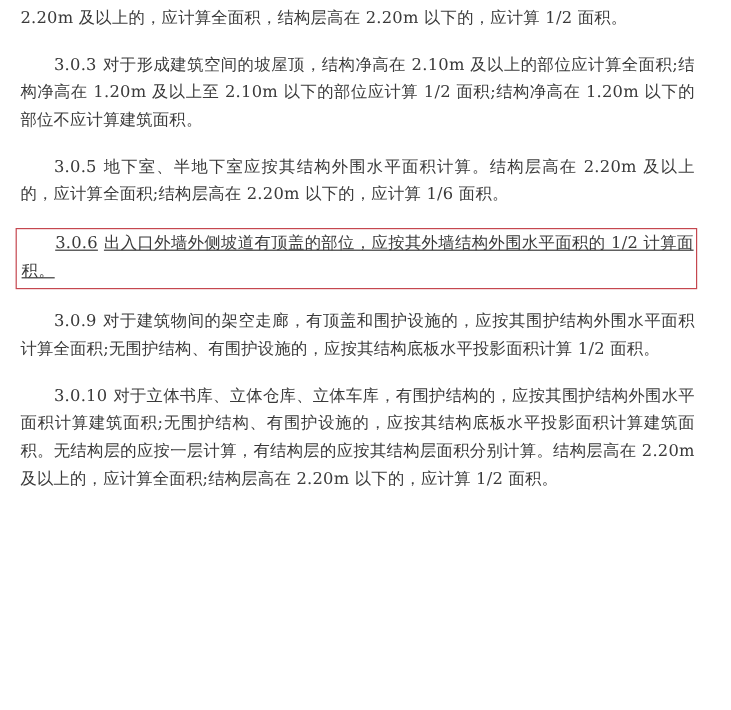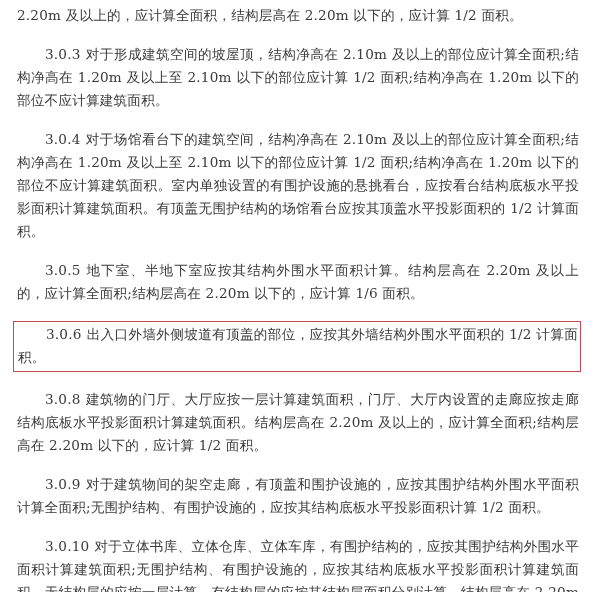--- a/index.html
+++ b/index.html
@@ -33,53 +33,48 @@
     .para.cont {
       text-indent: 0;
     }
     .highlight {
       position: relative;
       margin-left: -4px;
       margin-right: -2px;
       padding: 1px 2px 2px 4px;
       border: 1.5px solid #c5474f;
       box-sizing: border-box;
+      text-decoration: underline;
     }
     .code {
       margin-right: 5px;
     }
   </style>
 </head>
 <body>
 
 <div class="page">
   <p class="para cont">
     <span>2.20m 及以上的，应计算全面积，结构层高在 2.20m 以下的，应计算 1/2 面积。</span>
   </p>
 
   <p class="para">
     <span class="code">3.0.3</span><span>对于形成建筑空间的坡屋顶，结构净高在 2.10m 及以上的部位应计算全面积;结构净高在 1.20m 及以上至 2.10m 以下的部位应计算 1/2 面积;结构净高在 1.20m 以下的部位不应计算建筑面积。</span>
   </p>
 
-  <p class="para">
-    <span class="code">3.0.4</span><span>对于场馆看台下的建筑空间，结构净高在 2.10m 及以上的部位应计算全面积;结构净高在 1.20m 及以上至 2.10m 以下的部位应计算 1/2 面积;结构净高在 1.20m 以下的部位不应计算建筑面积。室内单独设置的有围护设施的悬挑看台，应按看台结构底板水平投影面积计算建筑面积。有顶盖无围护结构的场馆看台应按其顶盖水平投影面积的 1/2 计算面积。</span>
-  </p>
 
   <p class="para">
     <span class="code">3.0.5</span><span>地下室、半地下室应按其结构外围水平面积计算。结构层高在 2.20m 及以上的，应计算全面积;结构层高在 2.20m 以下的，应计算 1/6 面积。</span>
   </p>
 
   <p class="para highlight">
     <span class="code">3.0.6</span><span>出入口外墙外侧坡道有顶盖的部位，应按其外墙结构外围水平面积的 1/2 计算面积。</span>
   </p>
 
 
-  <p class="para">
-    <span class="code">3.0.8</span><span>建筑物的门厅、大厅应按一层计算建筑面积，门厅、大厅内设置的走廊应按走廊结构底板水平投影面积计算建筑面积。结构层高在 2.20m 及以上的，应计算全面积;结构层高在 2.20m 以下的，应计算 1/2 面积。</span>
-  </p>
 
   <p class="para">
     <span class="code">3.0.9</span><span>对于建筑物间的架空走廊，有顶盖和围护设施的，应按其围护结构外围水平面积计算全面积;无围护结构、有围护设施的，应按其结构底板水平投影面积计算 1/2 面积。</span>
   </p>
 
   <p class="para">
     <span class="code">3.0.10</span><span>对于立体书库、立体仓库、立体车库，有围护结构的，应按其围护结构外围水平面积计算建筑面积;无围护结构、有围护设施的，应按其结构底板水平投影面积计算建筑面积。无结构层的应按一层计算，有结构层的应按其结构层面积分别计算。结构层高在 2.20m 及以上的，应计算全面积;结构层高在 2.20m 以下的，应计算 1/2 面积。</span>
   </p>
 </div>
 

